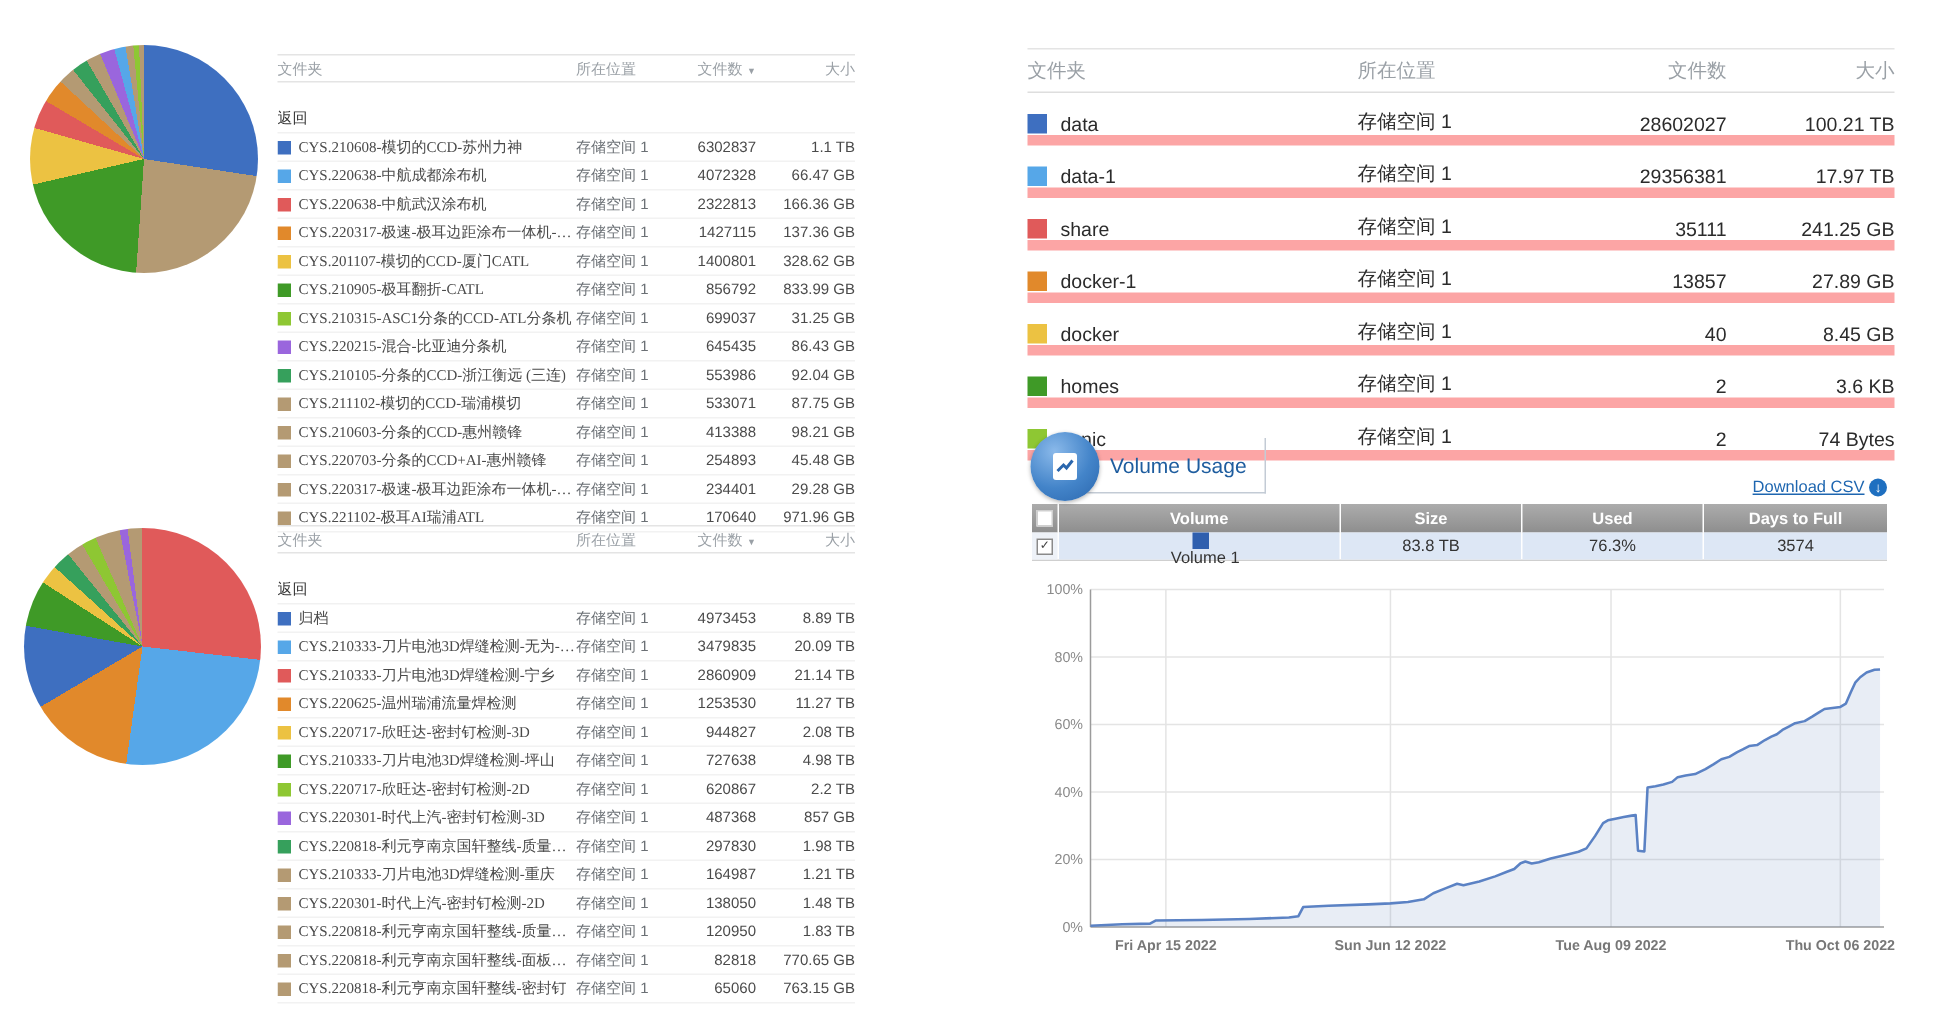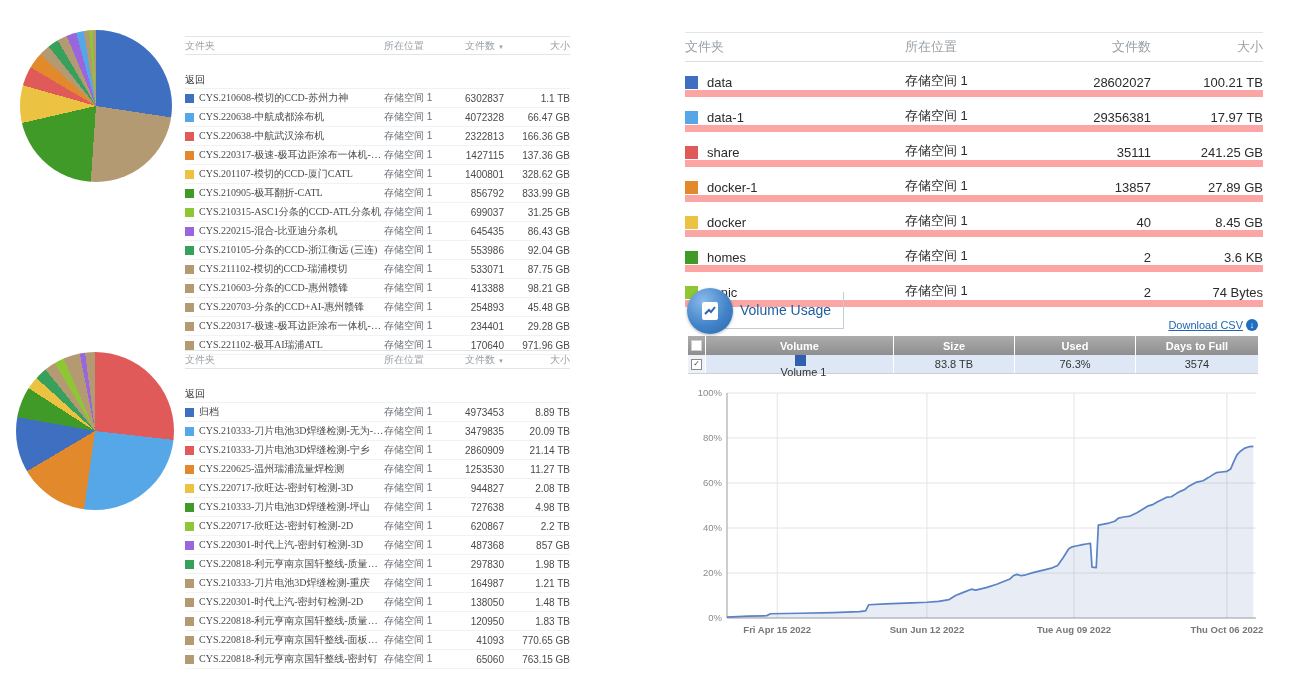--- a/index.html
+++ b/index.html
@@ -332,21 +332,21 @@
           <span class="c-loc">存储空间 1</span>
           <span class="c-files">120950</span>
           <span class="c-size">1.83 TB</span>
         </div>
         <div class="lrow">
           <span class="c-name">
             <span class="sw" style="background: rgb(180, 154, 115);"></span>
             <span class="txt">CYS.220818-利元亨南京国轩整线-面板激光焊接-...</span>
           </span>
           <span class="c-loc">存储空间 1</span>
-          <span class="c-files">41093</span>
+          <span class="c-files">82818</span>
           <span class="c-size">770.65 GB</span>
         </div>
         <div class="lrow">
           <span class="c-name">
             <span class="sw" style="background: rgb(180, 154, 115);"></span>
             <span class="txt">CYS.220818-利元亨南京国轩整线-密封钉</span>
           </span>
           <span class="c-loc">存储空间 1</span>
           <span class="c-files">65060</span>
           <span class="c-size">763.15 GB</span>

